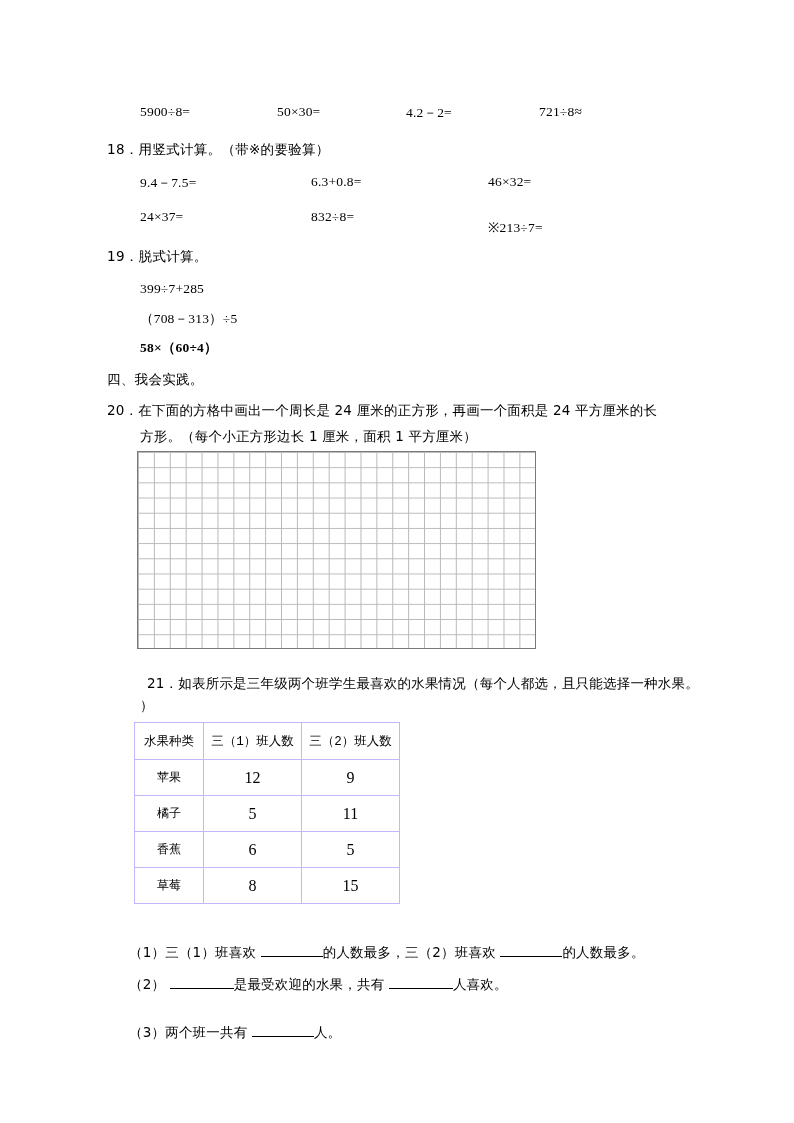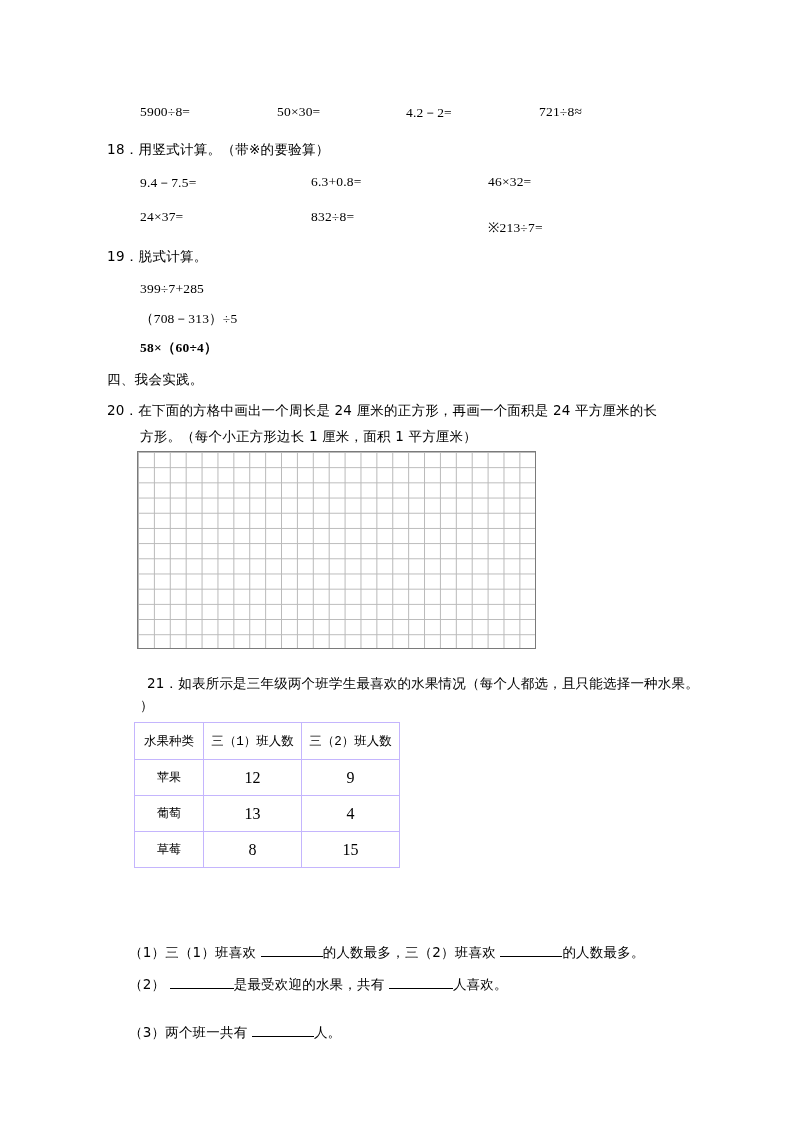--- a/index.html
+++ b/index.html
@@ -182,23 +182,28 @@
         <th class="c2">三（2）班人数</th>
       </tr>
     </thead>
     <tbody>
       <tr>
         <td class="c0">苹果</td>
         <td class="c1 num">12</td>
         <td class="c2 num">9</td>
       </tr>
       <tr>
-        <td class="c0">葡萄</td>
-        <td class="c1 num">13</td>
-        <td class="c2 num">4</td>
+        <td class="c0">橘子</td>
+        <td class="c1 num">5</td>
+        <td class="c2 num">11</td>
+      </tr>
+      <tr>
+        <td class="c0">香蕉</td>
+        <td class="c1 num">6</td>
+        <td class="c2 num">5</td>
       </tr>
       <tr>
         <td class="c0">草莓</td>
         <td class="c1 num">8</td>
         <td class="c2 num">15</td>
       </tr>
     </tbody>
   </table>
 
   <div class="qline cjk" style="left:129px; top:944px;">

